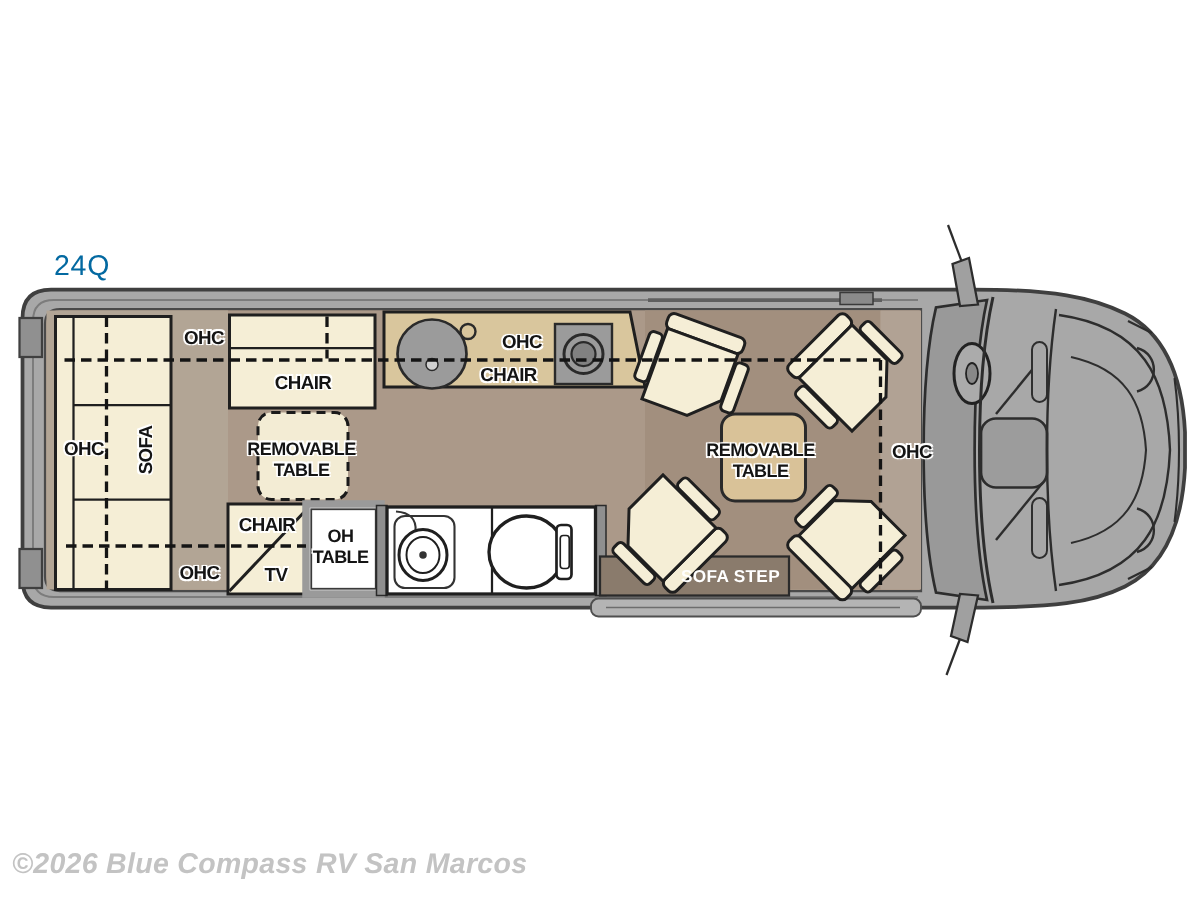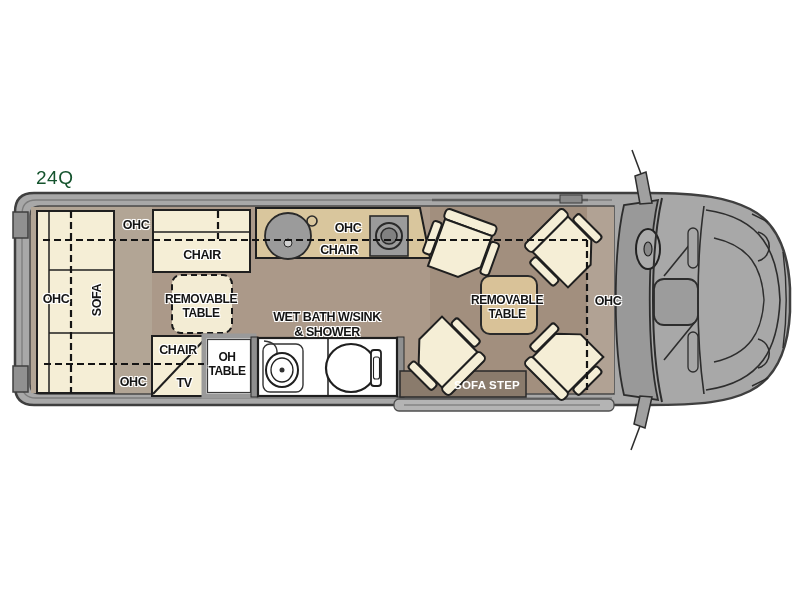--- a/index.html
+++ b/index.html
@@ -5,21 +5,21 @@
   html,body{margin:0;padding:0;background:#ffffff;}
   .stage{position:relative;width:800px;height:600px;background:#ffffff;overflow:hidden;
          font-family:"Liberation Sans",sans-serif;}
   .stage svg{position:absolute;left:0;top:0;}
   .lbl{position:absolute;transform:translate(-50%,-50%);font-weight:bold;font-size:12.5px;
        color:#141414;letter-spacing:-0.4px;white-space:nowrap;text-align:center;line-height:14px;
        text-shadow:-1px -1px 0 #fff,1px -1px 0 #fff,-1px 1px 0 #fff,1px 1px 0 #fff,0 0 2px #fff;}
   .lbl.small{font-size:12px;}
   .lbl.vert{transform:translate(-50%,-50%) rotate(-90deg);}
   .lbl.white{color:#ffffff;text-shadow:none;font-size:11.5px;letter-spacing:0.2px;}
-  .title{position:absolute;left:36px;top:167px;font-size:19px;color:#14532d;letter-spacing:0.5px;}
+  .title{position:absolute;left:36px;top:167px;font-size:19px;color:#0369a1;letter-spacing:0.5px;}
   .watermark{position:absolute;left:8px;top:566px;font-size:19px;font-weight:bold;font-style:italic;
              color:#c3c3c3;letter-spacing:0.2px;}
 </style>
 </head>
 <body>
 
 <div class="stage">
 
 <svg width="800" height="600" viewBox="0 0 800 600">
 
@@ -187,26 +187,23 @@
 </div>
 
 <div class="lbl" style="left:178px;top:350px;">CHAIR</div>
 <div class="lbl" style="left:184px;top:383px;text-align:right;">TV</div>
 
 <div class="lbl small" style="left:227px;top:364px;">
   <div>OH</div>
   <div>TABLE</div>
 </div>
 
-<div class="lbl" style="left:327px;top:325px;line-height:15px;">
-  <div>WET BATH W/SINK</div>
-  <div>&amp; SHOWER</div>
-</div>
 
 <div class="lbl small" style="left:507px;top:307px;">
   <div>REMOVABLE</div>
   <div>TABLE</div>
 </div>
 
 <div class="lbl white" style="left:487px;top:385px;">SOFA STEP</div>
 
+<div class="watermark">©2026 Blue Compass RV San Marcos</div>
 
 </div>
 
 </body></html>

